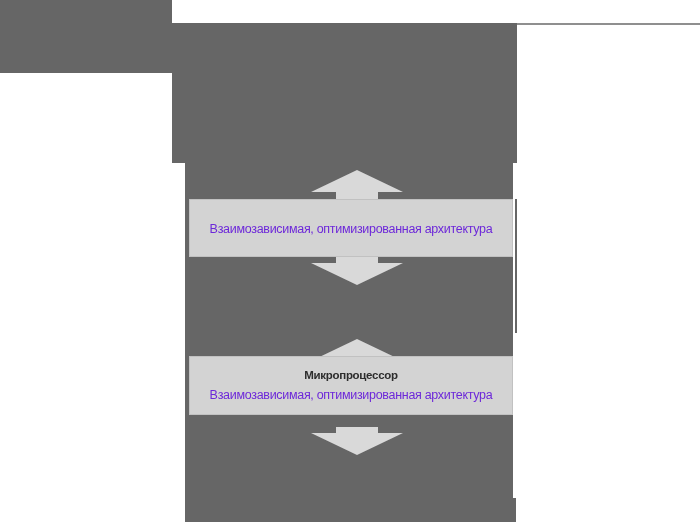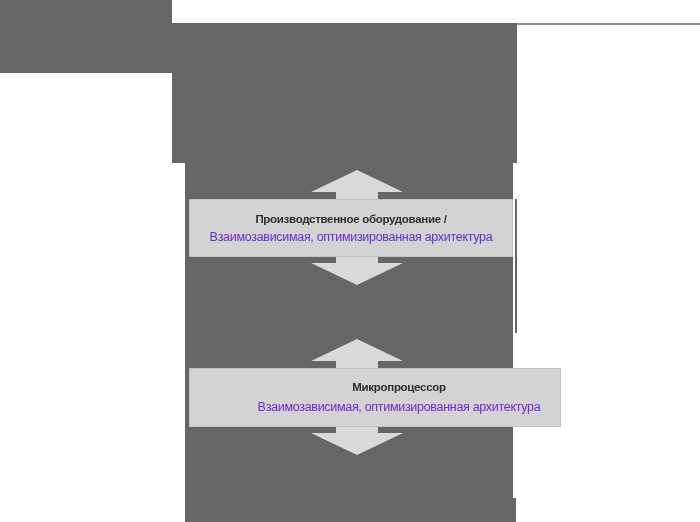--- a/index.html
+++ b/index.html
@@ -37,21 +37,21 @@
     background: #d3d3d3;
     box-shadow: inset 0 0 0 1px rgba(160,160,160,0.35);
     display: flex;
     flex-direction: column;
     align-items: center;
     justify-content: center;
     text-align: center;
     z-index: 2;
   }
   .box-equipment      { top: 199px; height: 58px; }
-  .box-microprocessor { top: 368px; height: 59px; gap: 4px; padding-left: 48px; }
+  .box-microprocessor { top: 356px; height: 59px; gap: 4px; }
 
   .box-title {
     font-size: 11.5px;
     font-weight: 700;
     line-height: 15px;
     letter-spacing: -0.3px;
     color: #2d2d2d;
     white-space: nowrap;
   }
   .box-subtitle {
@@ -93,21 +93,20 @@
   <div class="dark upper-block"></div>
   <div class="top-right-line"></div>
   <div class="dark central-column"></div>
   <div class="dark right-sliver"></div>
   <div class="dark br-corner"></div>
 
   <div class="arrow arrow-up arrow-up-1"></div>
   <div class="arrow arrow-down arrow-down-1"></div>
 
   <div class="label-box box-equipment">
-    <div class="box-title">Производственное оборудование /</div>
     <div class="box-subtitle">Взаимозависимая, оптимизированная архитектура</div>
   </div>
 
   <div class="arrow arrow-up arrow-up-2"></div>
   <div class="arrow arrow-down arrow-down-2"></div>
 
   <div class="label-box box-microprocessor">
     <div class="box-title">Микропроцессор</div>
     <div class="box-subtitle">Взаимозависимая, оптимизированная архитектура</div>
   </div>

